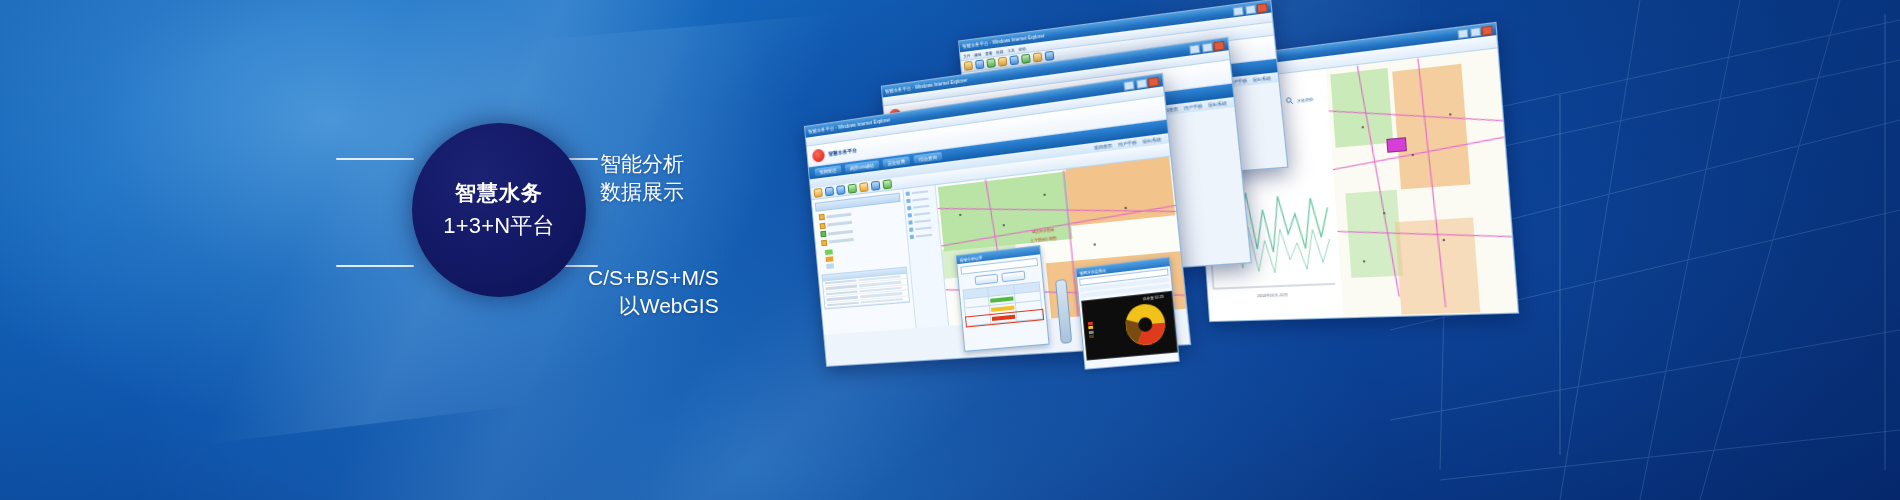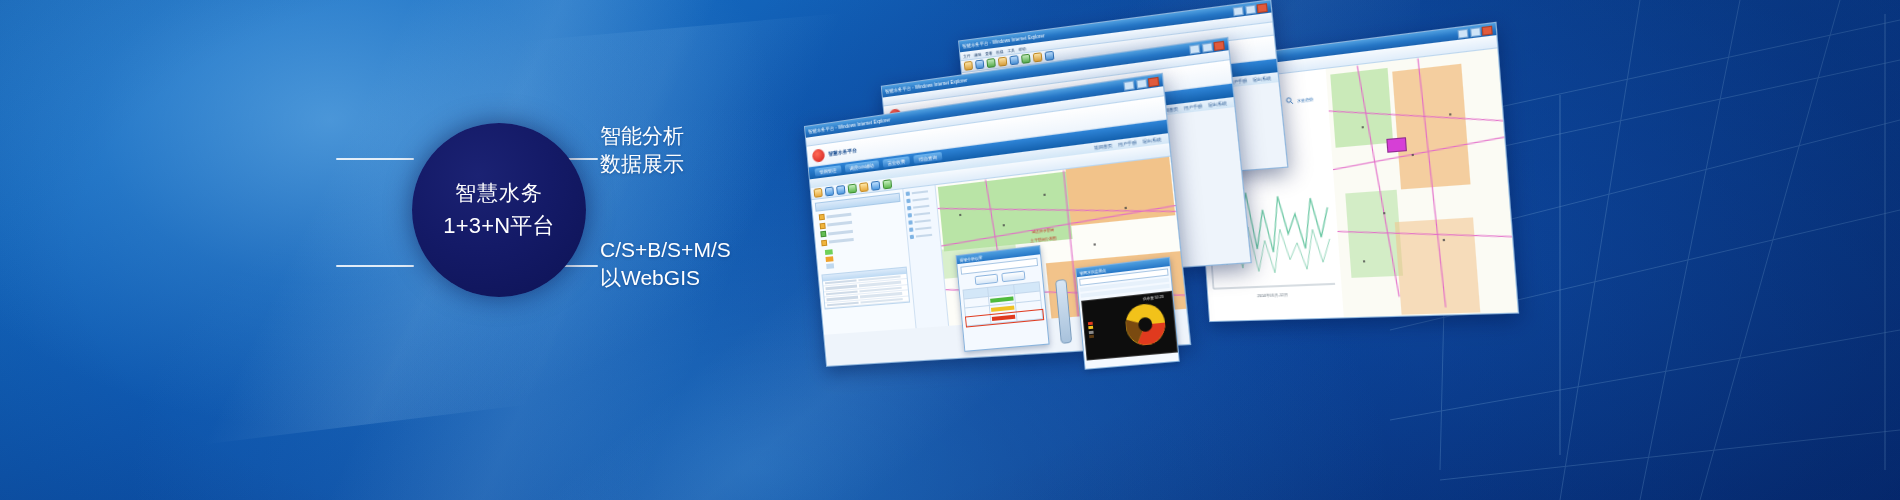--- a/index.html
+++ b/index.html
@@ -35,34 +35,34 @@
 
   
   .info{position:absolute;left:0;top:0;width:800px;height:500px;}
   .circle{
     position:absolute;left:412px;top:123px;width:174px;height:174px;border-radius:50%;
     background:radial-gradient(circle at 38% 30%, #1b2273 0%, #141a67 45%, #0d1355 100%);
     box-shadow:0 0 26px rgba(6,16,70,.55);
     display:flex;flex-direction:column;align-items:center;justify-content:center;
     color:#fff;text-align:center;line-height:1.12;
   }
-  .circle .c1{font-size:21px;letter-spacing:1px;margin-bottom:9px;}
+  .circle .c1{font-size:21px;letter-spacing:1px;margin-bottom:9px;font-weight:bold;}
   .circle .c2{font-size:26px;letter-spacing:.5px;margin-bottom:3px;white-space:nowrap;}
   .circle .c2 sup{font-size:12px;vertical-align:super;}
   .circle .c2 .gap{display:inline-block;width:9px;}
   .circle .c3{font-size:22px;letter-spacing:.2px;}
 
   .label{position:absolute;color:#fff;font-size:21px;line-height:1.32;white-space:nowrap;
          text-shadow:0 1px 3px rgba(0,30,80,.35);}
   .label.r{text-align:right;}
-  .label.l{text-align:left;}
+  .label.l{text-align:right;margin-top:28px;}
   .lbl-tl{right:492px;top:122px;}
   .lbl-bl{right:492px;top:236px;}
   .lbl-tr{left:600px;top:122px;}
-  .lbl-br{left:600px;top:236px;}
+  .lbl-br{left:588px;top:236px;}
 
   .connector{position:absolute;height:2px;background:rgba(255,255,255,.85);border-radius:1px;}
   .cn-tl{left:336px;top:158px;width:78px;}
   .cn-bl{left:336px;top:265px;width:78px;}
   .cn-tr{left:520px;top:158px;width:78px;}
   .cn-br{left:520px;top:265px;width:78px;}
 
   .tagline{position:absolute;left:366px;top:322px;color:#f08b1d;font-size:22px;letter-spacing:1px;
            white-space:nowrap;text-shadow:0 1px 3px rgba(0,30,80,.3);}
   .tagline .sp{display:inline-block;width:12px;}

